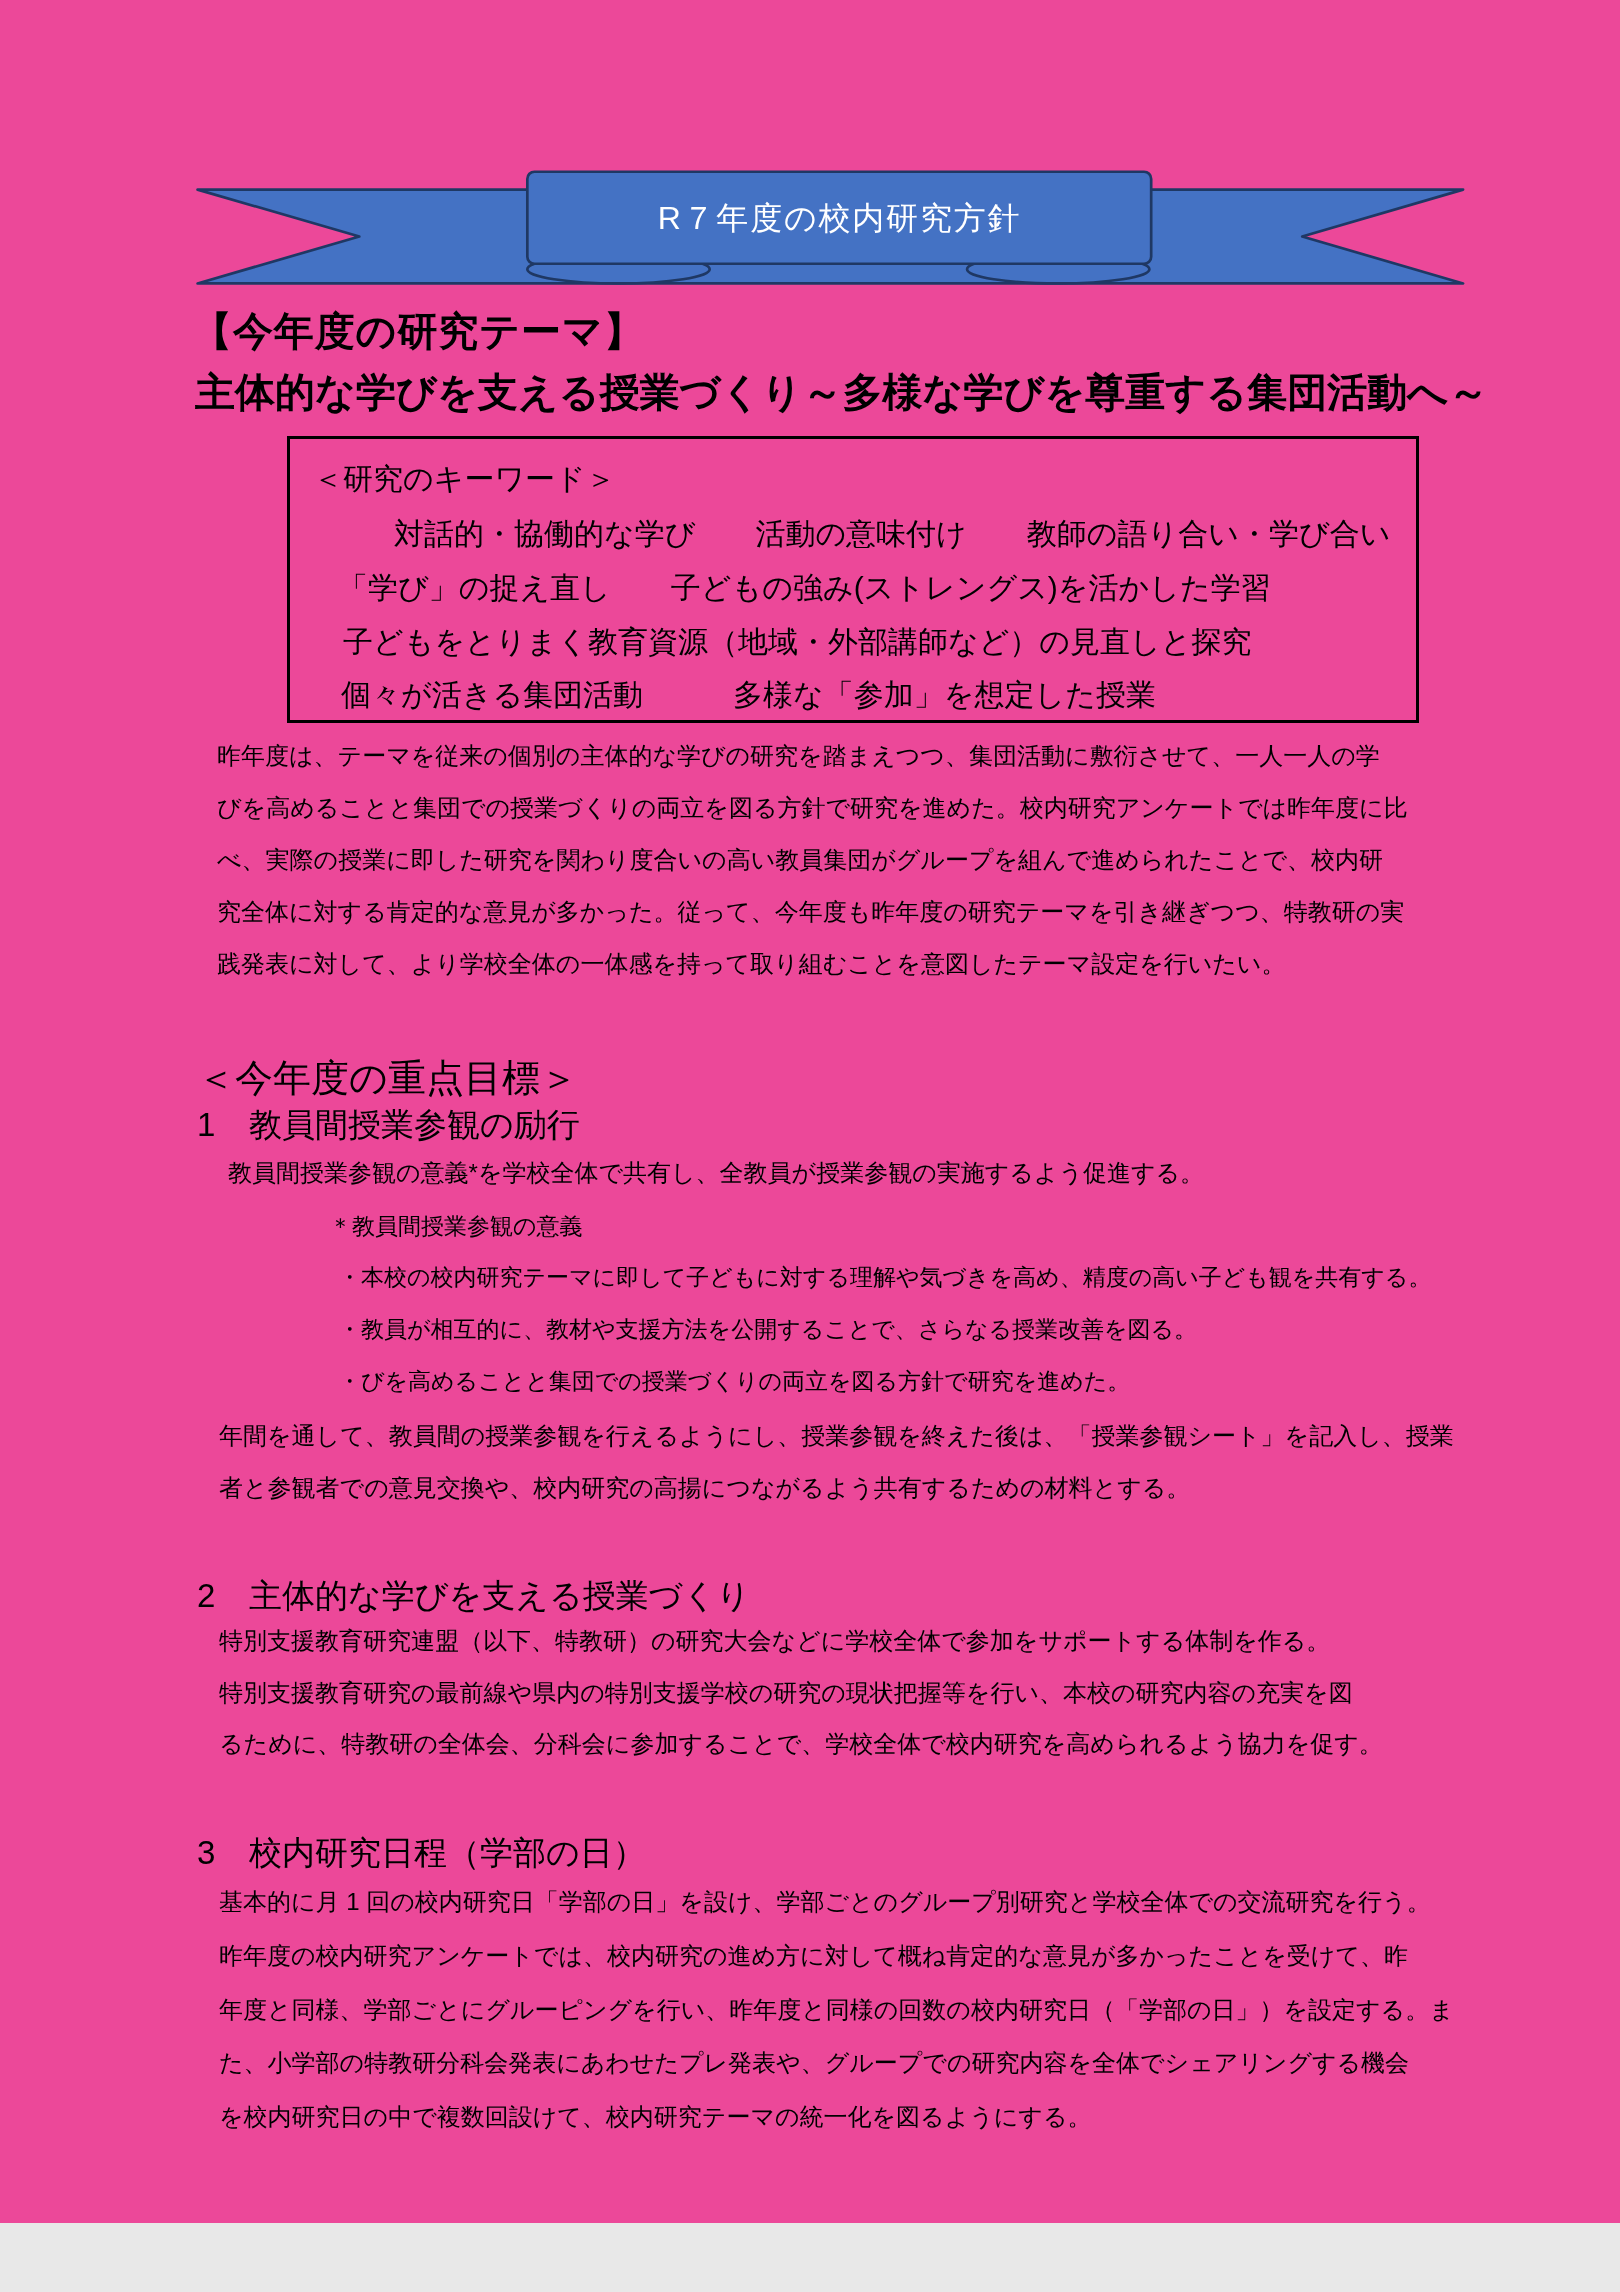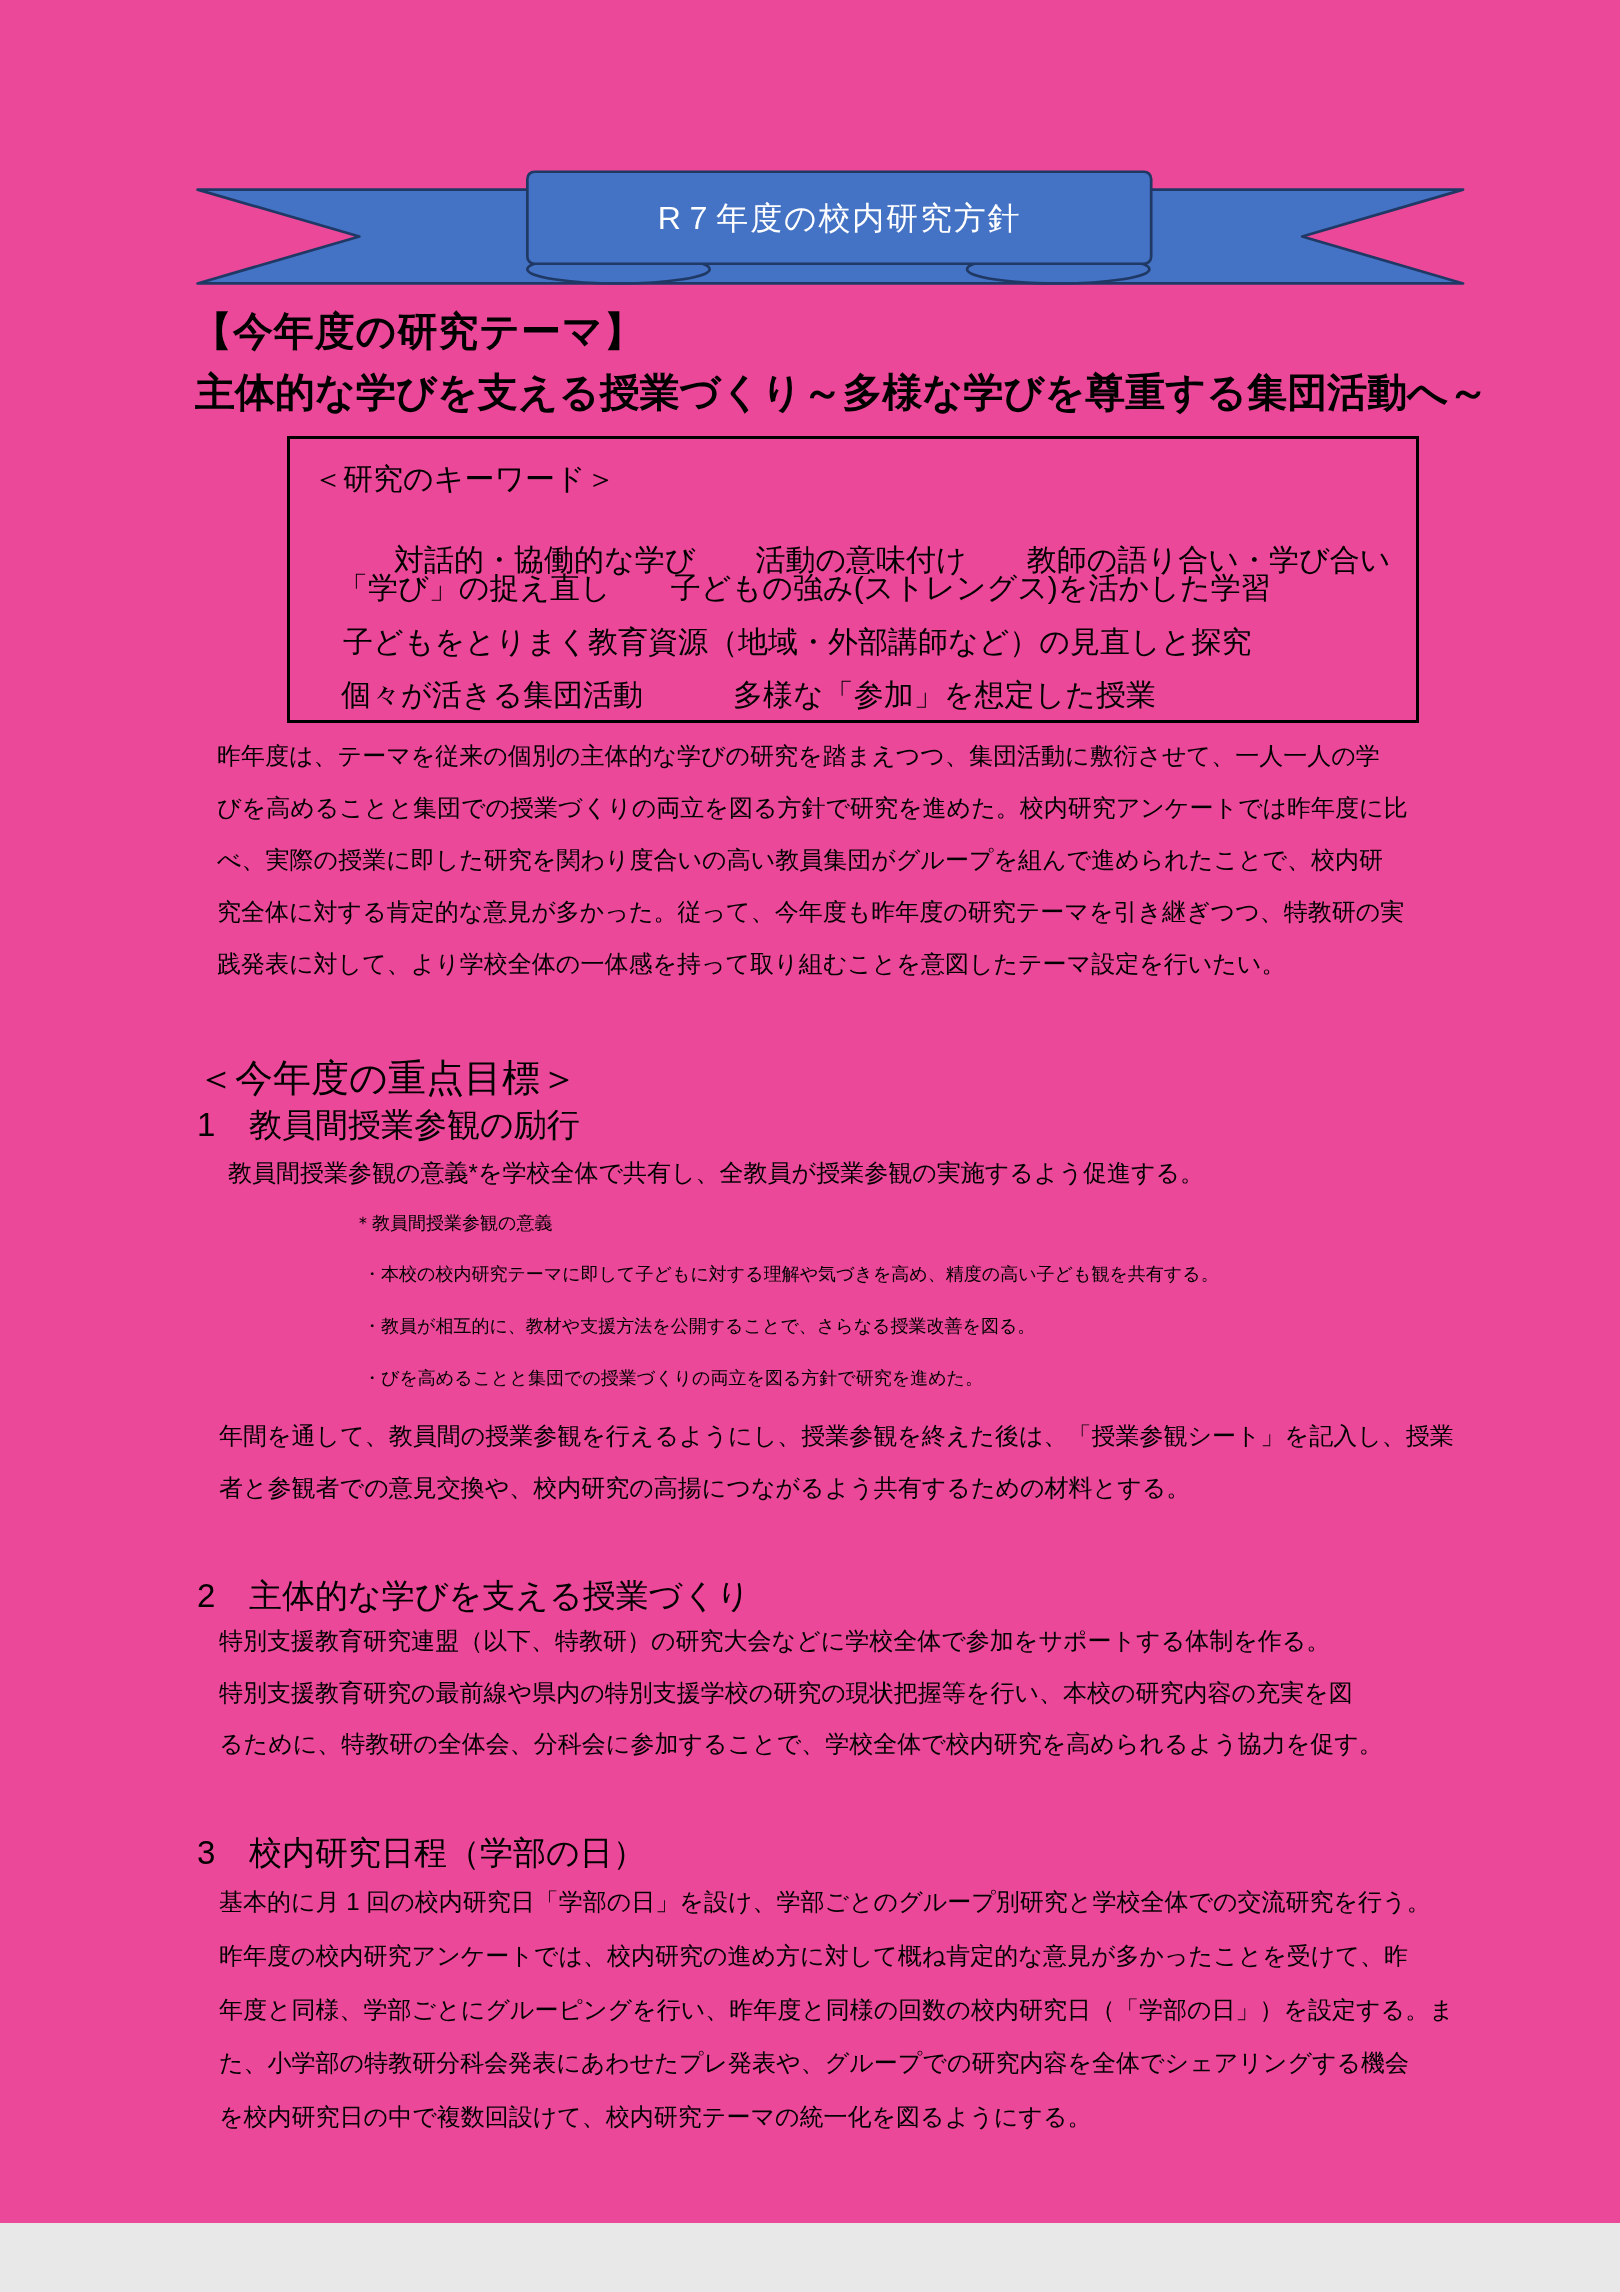--- a/index.html
+++ b/index.html
@@ -22,30 +22,30 @@
   
   .doc-heading{left:192px;top:304px;font-size:40px;font-weight:700;letter-spacing:0.9px;}
   .doc-subtitle{left:195px;top:365px;font-size:40px;font-weight:700;letter-spacing:0px;}
   
   .kw-box{
     position:absolute;left:287px;top:436px;width:1132px;height:287px;
     border:3.6px solid #000;box-sizing:border-box;
   }
   .kw-row{position:absolute;white-space:nowrap;font-size:30px;}
   .kw-label{left:23px;top:19.7px;}
-  .kw-r0{left:104px;top:75px;margin-top:26px;}
+  .kw-r0{left:104px;top:75px;}
   .kw-r1{left:48px;top:129px;}
   .kw-r2{left:53px;top:183px;}
   .kw-r3{left:51px;top:236px;text-align:center;}
   
   .body-ln{font-size:24px;}
   .goals-heading{left:197px;top:1053px;font-size:38px;}
   .sec-heading{font-size:33px;}
   .sec-num{display:inline-block;min-width:52px;}
-  .small-ln{font-size:18px;margin-left:25px;}
+  .small-ln{font-size:23px;}
 </style>
 </head>
 <body>
 
 <div class="page">
 
   <svg class="ribbon-svg" viewBox="0 0 1440 160" aria-hidden="true">
     <path d="M9,32 H1425 L1245,84.5 L1425,137 H9 L190,84.5 Z" fill="#4472C4" stroke="#1F3864" stroke-width="3" stroke-linejoin="round"></path>
     <ellipse cx="480" cy="121" rx="102" ry="16" fill="#4472C4" stroke="#1F3864" stroke-width="3"></ellipse>
     <ellipse cx="972" cy="121" rx="102" ry="16" fill="#4472C4" stroke="#1F3864" stroke-width="3"></ellipse>

